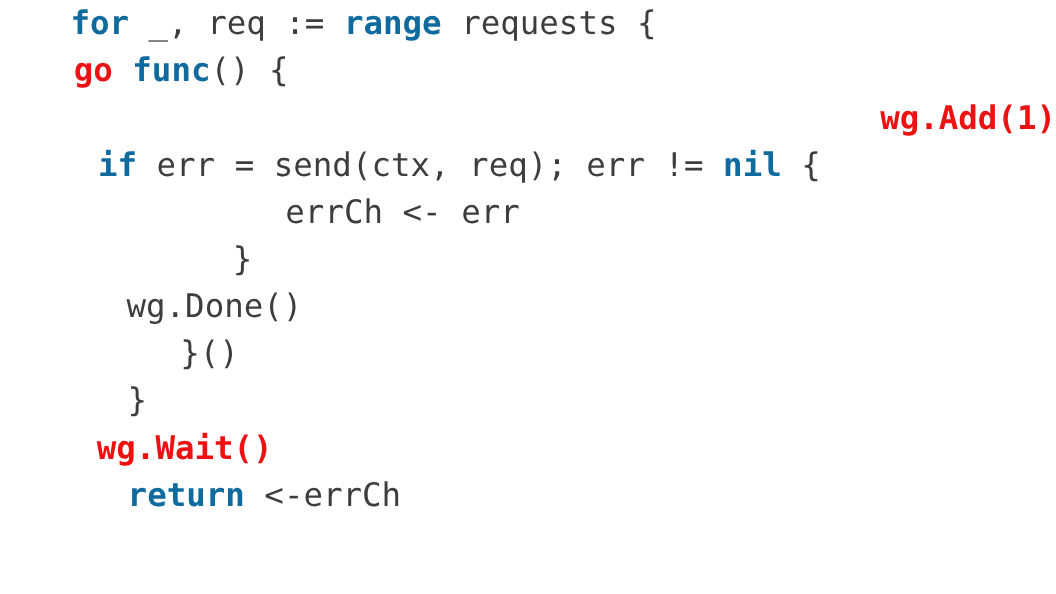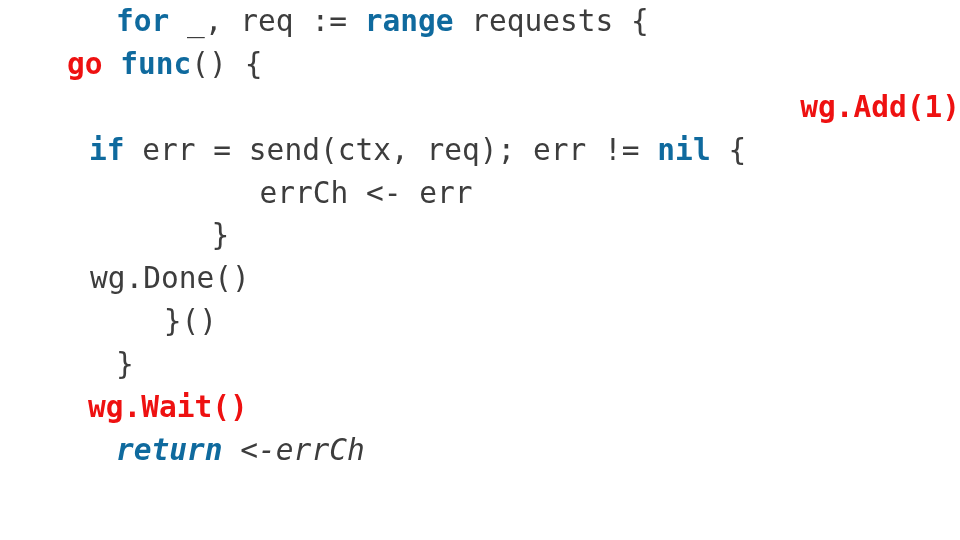--- a/index.html
+++ b/index.html
@@ -38,24 +38,24 @@
   }
   
   .c-plain   { color: #3d3d3d; font-weight: normal; }
   .c-keyword { color: #0f6a9e; font-weight: bold; }
   .c-accent  { color: #ee1111; font-weight: bold; }
 </style>
 </head>
 <body>
 
 <div id="code-block">
-    <div class="code-line" style="padding-left: 116px;"><span class="tok c-keyword">for</span><span class="tok c-plain"> _, req := </span><span class="tok c-keyword">range</span><span class="tok c-plain"> requests {</span></div>
+    <div class="code-line" style="padding-left: 64px;"><span class="tok c-keyword">for</span><span class="tok c-plain"> _, req := </span><span class="tok c-keyword">range</span><span class="tok c-plain"> requests {</span></div>
     <div class="code-line" style="padding-left: 67px;"><span class="tok c-accent">go</span><span class="tok c-plain"> </span><span class="tok c-keyword">func</span><span class="tok c-plain">() {</span></div>
     <div class="code-line" style="padding-left: 211.6px; text-align: right;"><span class="tok c-accent">wg.Add(1)</span></div>
     <div class="code-line" style="padding-left: 89px;"><span class="tok c-keyword">if</span><span class="tok c-plain"> err = send(ctx, req); err != </span><span class="tok c-keyword">nil</span><span class="tok c-plain"> {</span></div>
     <div class="code-line" style="padding-left: 259.4px;"><span class="tok c-plain">errCh &lt;- err</span></div>
     <div class="code-line" style="padding-left: 211.6px;"><span class="tok c-plain">}</span></div>
-    <div class="code-line" style="padding-left: 90px;"><span class="tok c-plain">wg.Done()</span></div>
+    <div class="code-line" style="padding-left: 115px;"><span class="tok c-plain">wg.Done()</span></div>
     <div class="code-line" style="padding-left: 163.8px;"><span class="tok c-plain">}()</span></div>
     <div class="code-line" style="padding-left: 116px;"><span class="tok c-plain">}</span></div>
     <div class="code-line" style="padding-left: 88px;"><span class="tok c-accent">wg.Wait()</span></div>
-    <div class="code-line" style="padding-left: 116px; font-style: italic;"><span class="tok c-keyword">return</span><span class="tok c-plain"> &lt;-errCh</span></div>
+    <div class="code-line" style="padding-left: 116px;"><span class="tok c-keyword">return</span><span class="tok c-plain"> &lt;-errCh</span></div>
   </div>
 
 </body></html>

